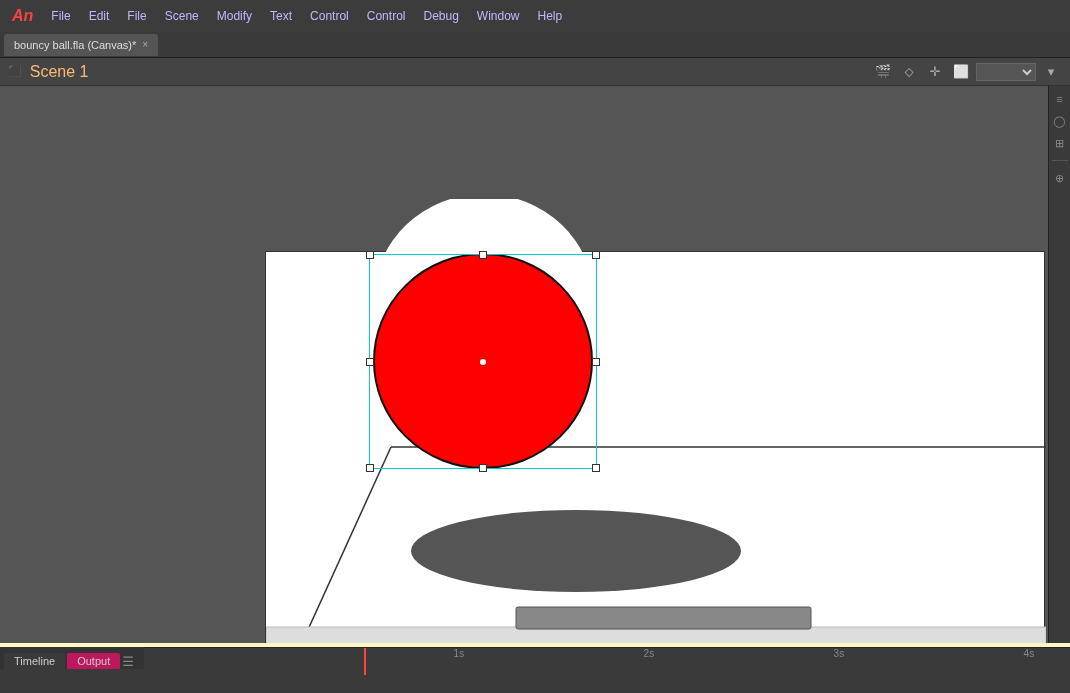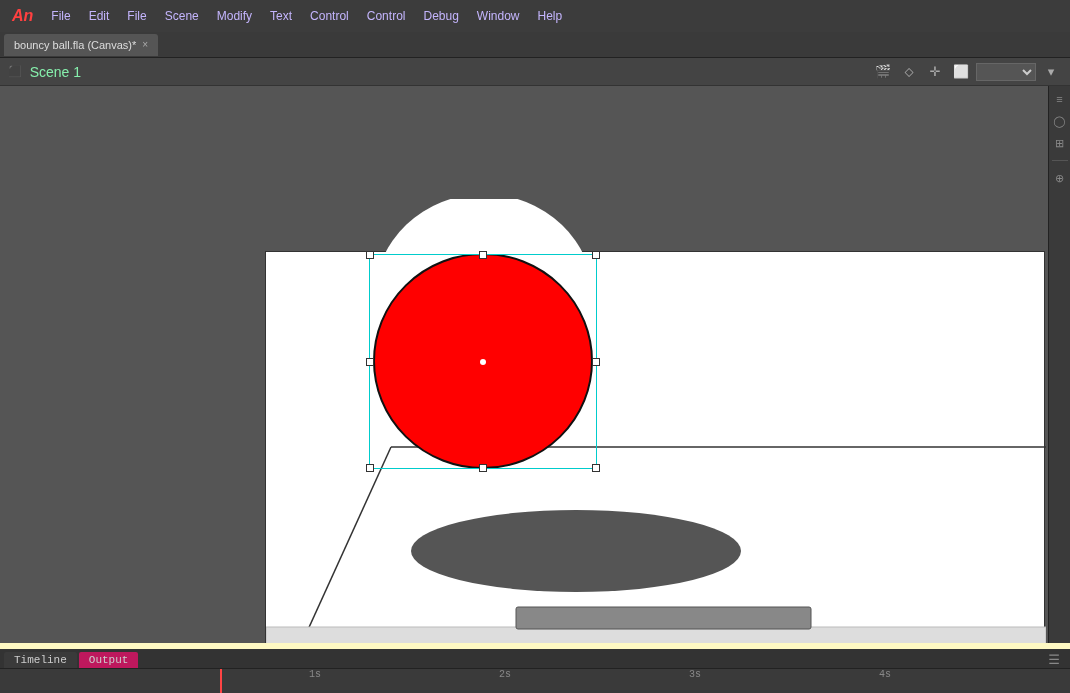--- a/index.html
+++ b/index.html
@@ -63,21 +63,21 @@
       width: 100%;
       height: 28px;
       background: #444;
       display: flex;
       align-items: center;
       padding: 0 8px;
       gap: 8px;
       border-bottom: 1px solid #333;
     }
     .scene-icon { color: #aaa; font-size: 11px; }
-    .scene-label { color: #86efac; font-size: 14px; }
+    .scene-label { color: #fdba74; font-size: 16px; }
 
     
     .scenebar-tools {
       margin-left: auto;
       display: flex;
       align-items: center;
       gap: 4px;
     }
     .tool-btn {
       width: 22px;
@@ -184,24 +184,23 @@
       display: flex;
       align-items: center;
       justify-content: center;
     }
 
     
     #timeline-area {
       width: 100%;
       height: 50px;
       background: #3a3a3a;
-      border-top: 6px solid #fef9c3;
-      display: flex;
-      flex-direction: column;
-      font-family: Liberation Mono, monospace;
+      border-top: 4px solid #fef9c3;
+      display: flex;
+      flex-direction: row;
     }
     #timeline-tabs {
       height: 22px;
       display: flex;
       align-items: flex-end;
       padding: 0 4px;
       gap: 2px;
       background: #333;
     }
     .tl-tab {

